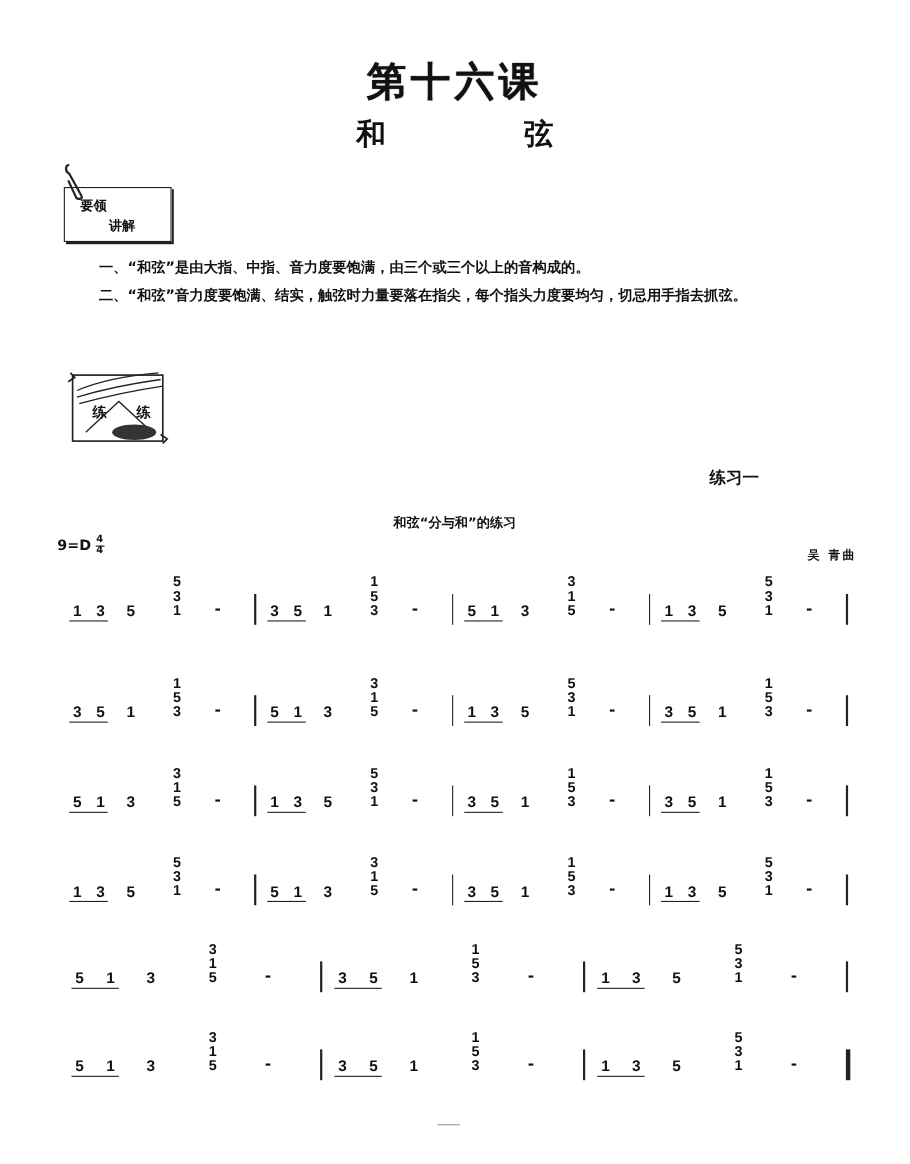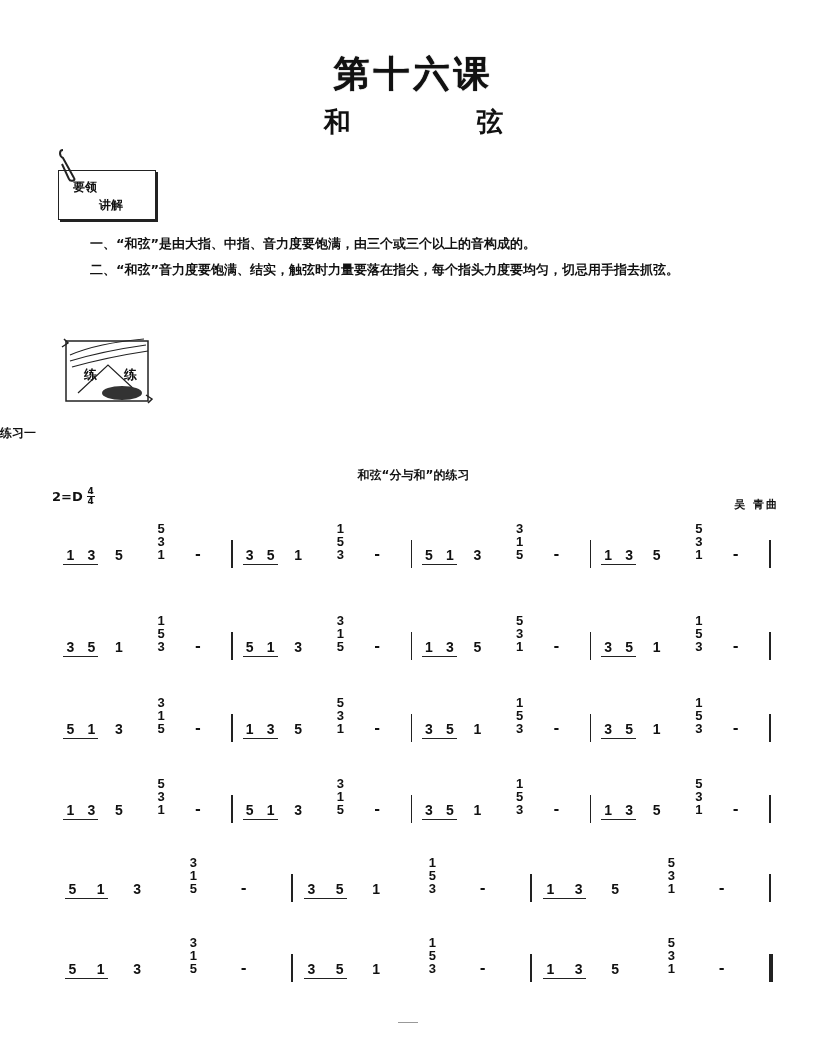--- a/index.html
+++ b/index.html
@@ -8,21 +8,21 @@
   .lesson-title{left:0;width:827px;top:50px;text-align:center;font-family:"DejaVu Serif",serif;font-size:36px;font-weight:bold;letter-spacing:4px;color:#111;text-shadow:0 0 1px #000;}
   .lesson-sub{left:0;width:827px;top:104px;text-align:center;font-family:"DejaVu Serif",serif;font-size:27px;font-weight:bold;word-spacing:40px;letter-spacing:38px;padding-left:38px;box-sizing:border-box;}
   .tag{left:58px;top:170px;width:96px;height:48px;border:1.5px solid #222;box-shadow:2px 2px 0 #222;}
   .tag .t1{position:absolute;left:14px;top:8px;font-size:12px;font-weight:bold;}
   .tag .t2{position:absolute;left:40px;top:26px;font-size:12px;font-weight:bold;}
   .clip{left:58px;top:148px;width:20px;height:34px;}
   .para{left:62px;width:718px;font-size:13px;font-weight:bold;line-height:24px;font-family:"DejaVu Sans",sans-serif;}
   .p1{top:232px;text-indent:28px;}
   .p2{top:258px;text-indent:28px;}
   .practice-icon{left:58px;top:333px;width:98px;height:75px;}
-  .ex-title{left:0;width:690px;top:425px;text-align:left;font-size:12px;font-weight:bold;}
+  .ex-title{left:0;width:690px;top:425px;text-align:right;font-size:15px;font-weight:bold;}
   .ex-sub{left:0;width:827px;top:467px;text-align:center;font-size:12px;font-weight:bold;}
   .key{left:52px;top:487px;font-size:13px;font-weight:bold;display:flex;align-items:center;gap:4px;}
   .frac{display:inline-flex;flex-direction:column;align-items:center;font-size:9px;line-height:9px;}
   .frac .bar{width:8px;border-top:1px solid #111;}
   .composer{right:48px;top:497px;font-size:11px;font-weight:bold;letter-spacing:2px;}
   .row{position:absolute;left:0;width:827px;}
   .note{position:absolute;font-family:"Liberation Sans",sans-serif;font-weight:bold;font-size:14px;line-height:14px;text-align:center;width:12px;}
   .chord{position:absolute;display:flex;flex-direction:column;align-items:center;font-family:"Liberation Sans",sans-serif;font-weight:bold;font-size:13px;line-height:13px;width:12px;}
   .dash{position:absolute;font-weight:bold;font-size:14px;}
   .barline{position:absolute;width:1.6px;background:#222;height:28px;}
@@ -57,21 +57,21 @@
     <path d="M20 60 L50 32 L78 58" fill="none" stroke="#222" stroke-width="1.2"></path>
     <ellipse cx="64" cy="60" rx="20" ry="7" fill="#333"></ellipse>
     <text x="26" y="46" font-size="13" font-weight="bold" fill="#111">练</text>
     <text x="66" y="46" font-size="13" font-weight="bold" fill="#111">练</text>
   </svg>
 </div>
 
 <div class="abs ex-title">练习一</div>
 <div class="abs ex-sub">和弦“分与和”的练习</div>
 <div class="abs key">
-  <span>2=D</span>
+  <span>9=D</span>
   <span class="frac">
     <span>4</span>
     <span class="bar"></span>
     <span>4</span>
   </span>
 </div>
 <div class="abs composer">吴  青曲</div>
 
 <div id="score">
     <div class="row" style="top: 528px;">

